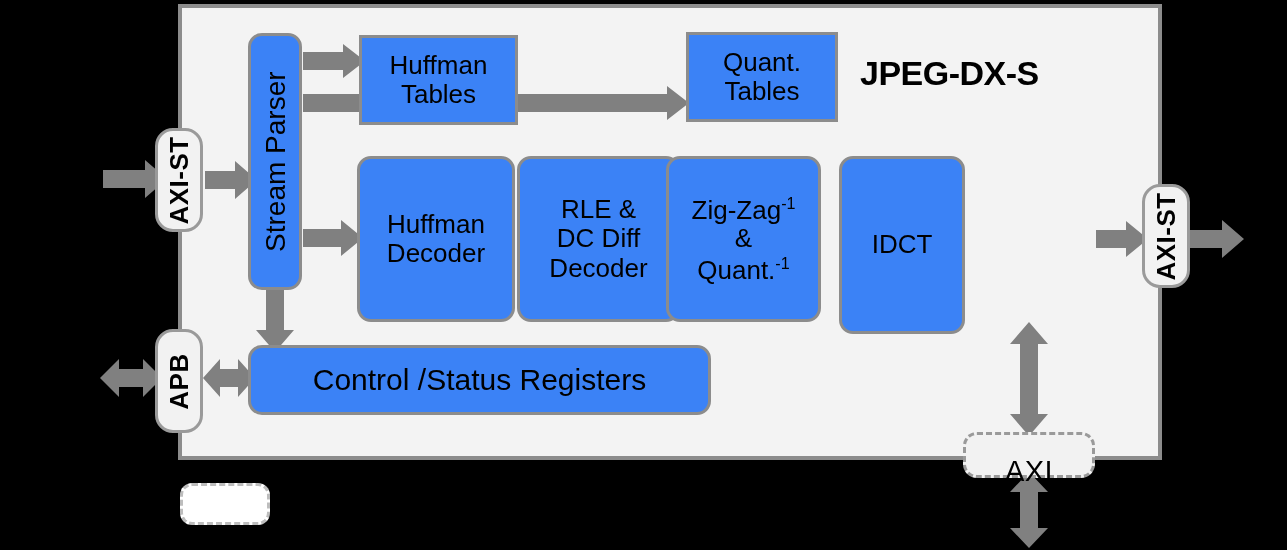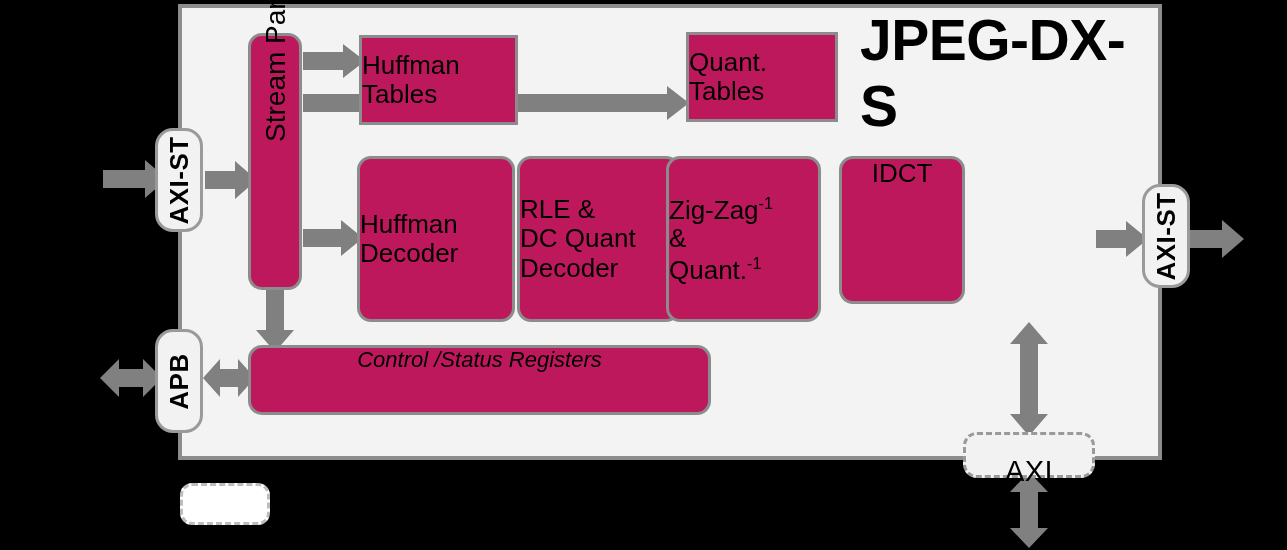--- a/index.html
+++ b/index.html
@@ -5,25 +5,25 @@
   html,body{margin:0;padding:0;background:#000;}
   body{width:1287px;height:550px;position:relative;overflow:hidden;
        font-family:"Liberation Sans","DejaVu Sans",sans-serif;}
   #stage{position:absolute;left:0;top:0;width:1287px;height:550px;background:#000;}
 
   
   .chip{position:absolute;left:178px;top:4px;width:984px;height:456px;
         background:#f3f3f3;border:4px solid #8c8c8c;box-sizing:border-box;}
   .chip-title{position:absolute;left:860px;top:44px;width:290px;height:58px;
         display:flex;align-items:center;justify-content:flex-start;
-        font-size:57px;font-weight:bold;color:#000;letter-spacing:-.5px;}
+        font-size:34px;font-weight:bold;color:#000;letter-spacing:-.5px;}
 
   
-  .blk{position:absolute;box-sizing:border-box;background:#be185d;
-       border:3px solid #8c8c8c;display:flex;align-items:flex-start;
+  .blk{position:absolute;box-sizing:border-box;background:#3b82f6;
+       border:3px solid #8c8c8c;display:flex;align-items:center;
        justify-content:center;text-align:center;color:#000;
        font-size:26px;line-height:1.12;z-index:4;}
   .blk.sharp{border-radius:0;}
   .blk.round{border-radius:14px;}
   .blk.dashed{border-style:dashed;border-width:3px;border-color:#9a9a9a;}
 
   
   .port{position:absolute;box-sizing:border-box;background:#f2f2f2;
         border:3px solid #9a9a9a;border-radius:18px;z-index:7;
         display:flex;align-items:center;justify-content:center;}
@@ -137,40 +137,40 @@
     <div>Tables</div>
   </div>
 
   <div class="blk round" style="left:357px;top:156px;width:158px;height:166px;flex-direction:column;">
     <div>Huffman</div>
     <div>Decoder</div>
   </div>
 
   <div class="blk round" style="left:517px;top:156px;width:163px;height:166px;flex-direction:column;">
     <div>RLE  &amp;</div>
-    <div>DC Quant</div>
+    <div>DC Diff</div>
     <div>Decoder</div>
   </div>
 
   <div class="blk round" style="left:666px;top:156px;width:155px;height:166px;flex-direction:column;">
     <div>
       <span>Zig-Zag</span><sup style="font-size:.62em">-1</sup>
     </div>
     <div>&amp;</div>
     <div>
       <span>Quant.</span><sup style="font-size:.62em">-1</sup>
     </div>
   </div>
 
-  <div class="blk round" style="left:839px;top:156px;width:126px;height:148px;">
+  <div class="blk round" style="left:839px;top:156px;width:126px;height:178px;">
     <div>IDCT</div>
   </div>
 
 
-  <div class="blk round" style="left:248px;top:345px;width:463px;height:70px;font-size:22px;font-style:italic;">
+  <div class="blk round" style="left:248px;top:345px;width:463px;height:70px;font-size:30px;">
     <div>Control /Status Registers</div>
   </div>
 
   <div class="port" style="left:155px;top:128px;width:48px;height:104px;">
     <span>AXI-ST</span>
   </div>
 
   <div class="port" style="left:155px;top:329px;width:48px;height:104px;">
     <span>APB</span>
   </div>

